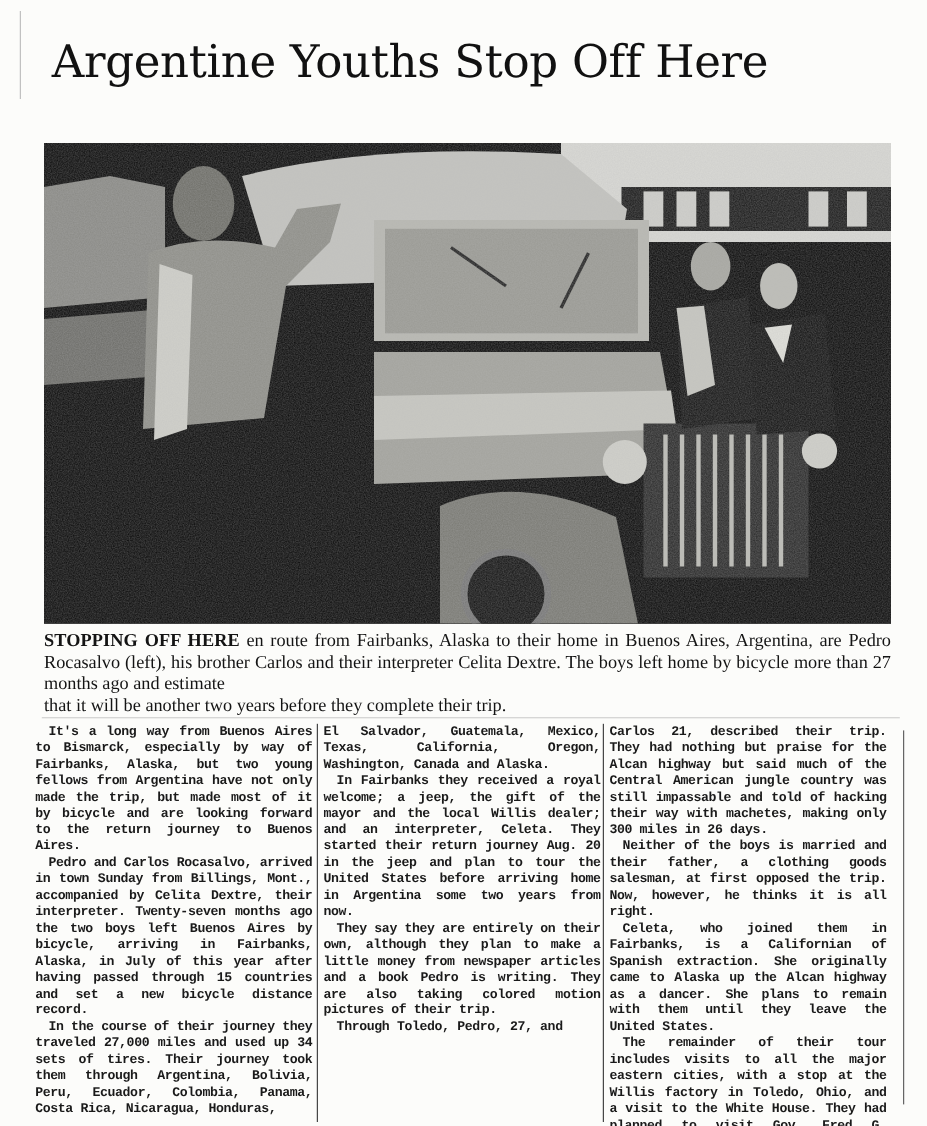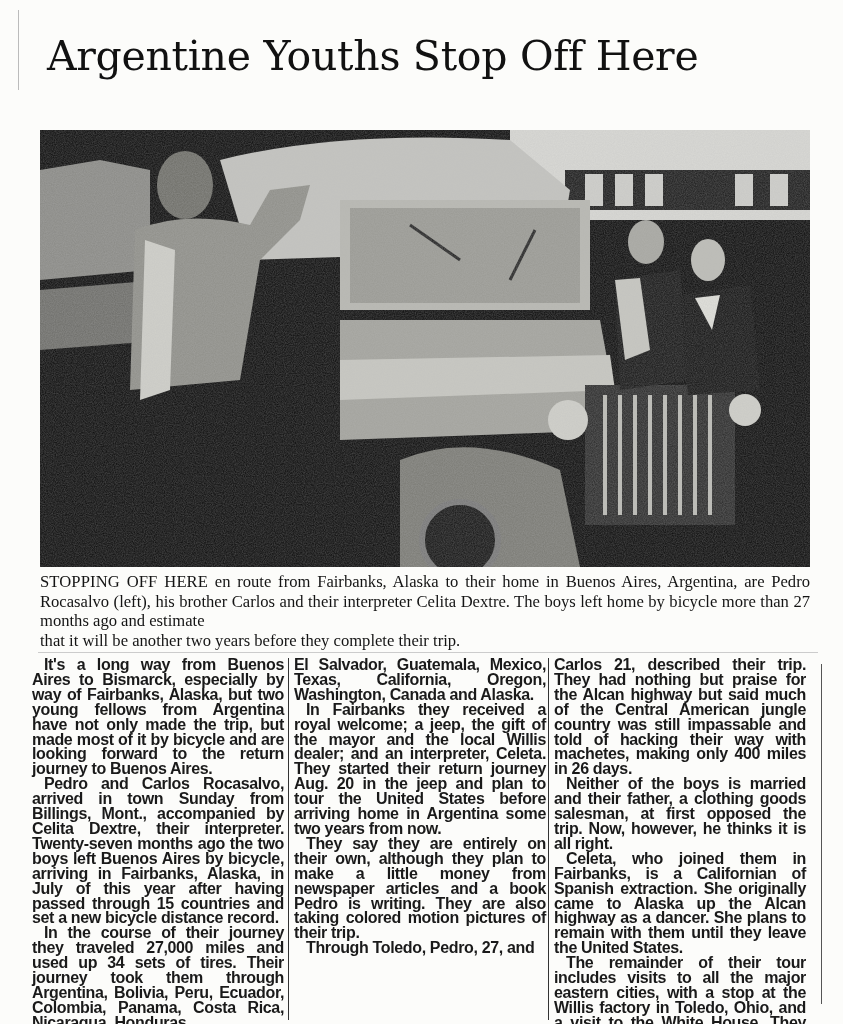--- a/index.html
+++ b/index.html
@@ -15,29 +15,29 @@
     .photo {
       position: absolute; left: 40px; top: 130px; width: 770px; height: 437px;
       background: #0c0c0c; overflow: hidden;
     }
     .photo svg { position: absolute; left: 0; top: 0; }
     .caption {
       position: absolute; left: 40px; top: 572px; width: 770px;
       font-family: "Liberation Serif", "DejaVu Serif", serif;
       font-size: 16.6px; line-height: 19.5px; text-align: justify; color: #141414;
     }
-    .caption .lead { font-weight: normal; letter-spacing: 0.1px; }
+    .caption .lead { font-weight: bold; letter-spacing: 0.1px; }
     .caption .last { display: block; text-align: left; }
     .columns {
       position: absolute; left: 32px; top: 658px; width: 792px; height: 360px;
     }
     .col {
       position: absolute; top: 0; width: 252px; height: 360px;
-      font-family: Liberation Sans, sans-serif;
-      font-size: 16px; line-height: 14.9px; font-weight: bold; color: #1a1a1a;
+      font-family: Liberation Mono, monospace;
+      font-size: 12px; line-height: 14.9px; font-weight: bold; color: #1a1a1a;
       text-align: justify; letter-spacing: -0.35px;
     }
     .col p { margin: 0; text-indent: 12px; }
     .col p.cont { text-indent: 0; }
     .col1 { left: 0; }
     .col2 { left: 262px; }
     .col3 { left: 522px; }
     .vrule { position: absolute; top: 0; width: 1px; height: 362px; background: #333; }
     .vrule.r1 { left: 256px; }
     .vrule.r2 { left: 516px; }
@@ -132,20 +132,20 @@
     </div>
     <div class="vrule r1"></div>
     <div class="col col2">
       <p class="cont">El Salvador, Guatemala, Mexico, Texas, California, Oregon, Washington, Canada and Alaska.</p>
       <p>In Fairbanks they received a royal welcome; a jeep, the gift of the mayor and the local Willis dealer; and an interpreter, Celeta.  They started their return journey Aug. 20 in the jeep and plan to tour the United States before arriving home in Argentina some two years from now.</p>
       <p>They say they are entirely on their own, although they plan to make a little money from newspaper articles and a book Pedro is writing.  They are also taking colored motion pictures of their trip.</p>
       <p>Through Toledo, Pedro, 27, and</p>
     </div>
     <div class="vrule r2"></div>
     <div class="col col3">
-      <p class="cont">Carlos 21, described their trip. They had nothing but praise for the Alcan highway but said much of the Central American jungle country was still impassable and told of hacking their way with machetes, making only 400 miles in 26 days.</p>
+      <p class="cont">Carlos 21, described their trip. They had nothing but praise for the Alcan highway but said much of the Central American jungle country was still impassable and told of hacking their way with machetes, making only 300 miles in 26 days.</p>
       <p>Neither of the boys is married and their father, a clothing goods salesman, at first opposed the trip. Now, however, he thinks it is all right.</p>
       <p>Celeta, who joined them in Fairbanks, is a Californian of Spanish extraction.  She originally came to Alaska up the Alcan highway as a dancer.  She plans to remain with them until they leave the United States.</p>
       <p>The remainder of their tour includes visits to all the major eastern cities, with a stop at the Willis factory in Toledo, Ohio, and a visit to the White House.  They had planned to visit Gov. Fred G. Aandahl here but he was out of town.</p>
     </div>
     <div class="vrule r3"></div>
   </div>
 </div>
 
 </body></html>

